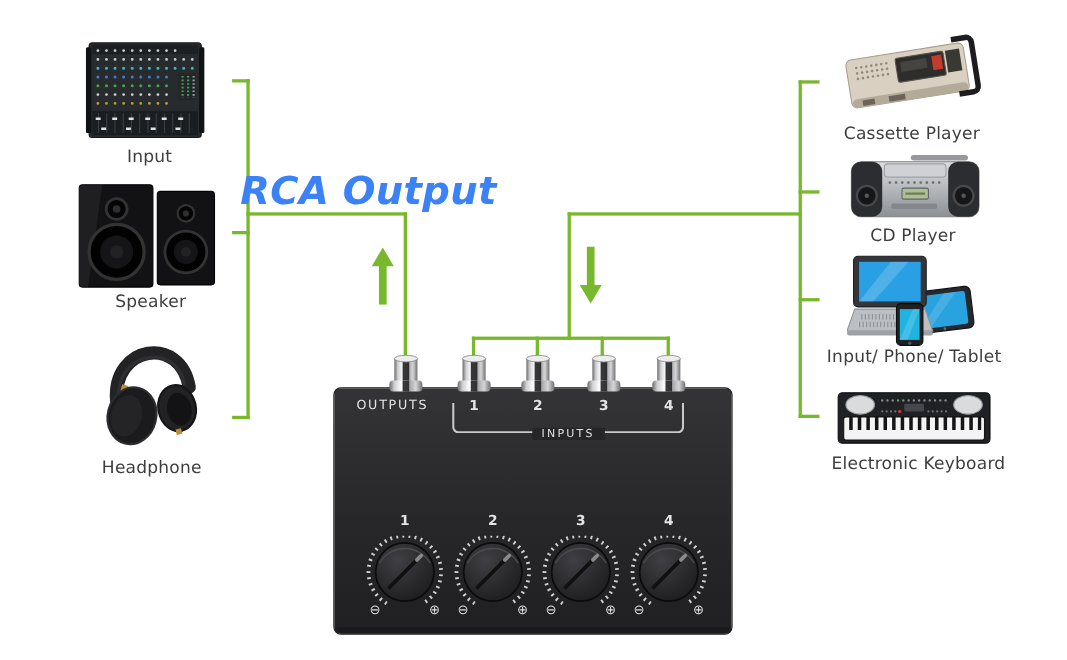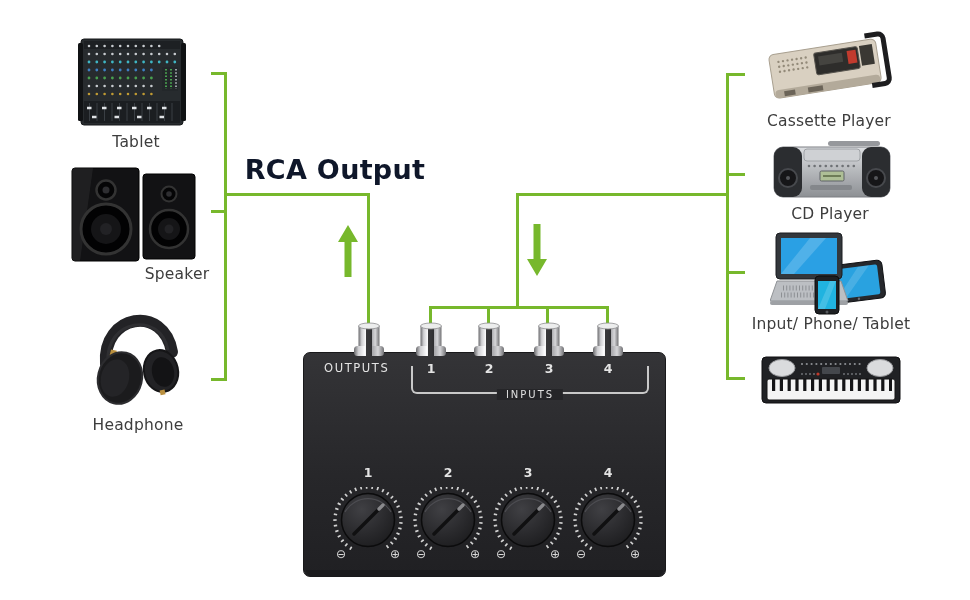--- a/index.html
+++ b/index.html
@@ -2,30 +2,30 @@
 <html><head>
 <meta charset="utf-8">
 <style>
   html,body{margin:0;padding:0;background:#fff;}
   .stage{position:relative;width:970px;height:600px;background:#fff;overflow:hidden;
          font-family:"DejaVu Sans","Liberation Sans",sans-serif;}
   .abs{position:absolute;}
   .wire{position:absolute;background:#77b82c;}
   .lbl{position:absolute;transform:translateX(-50%);color:#3d3d3d;font-size:15.5px;
        white-space:nowrap;letter-spacing:0.2px;}
-  .title{position:absolute;transform:translateX(-50%);color:#0f172a;font-size:27px;
-         font-weight:600;white-space:nowrap;letter-spacing:0.3px;}
+  .title{position:absolute;transform:translateX(-50%);color:#3b82f6;font-size:35px;
+         font-weight:600;white-space:nowrap;letter-spacing:0.3px;font-style:italic;}
   .panel{position:absolute;left:303px;top:352px;width:363px;height:225px;border-radius:7px;
          background:linear-gradient(180deg,#343437 0%,#27272a 55%,#202023 100%);
          border:1px solid #19191b;box-sizing:border-box;padding-left:31px;}
   .panel .ptext{position:absolute;color:#e4e4e4;white-space:nowrap;}
   .outputs-l{left:20px;top:8px;font-size:11.5px;letter-spacing:1.6px;}
   .num{transform:translateX(-50%);font-size:12.5px;font-weight:bold;color:#e8e8e8;}
   .bracket{position:absolute;box-sizing:border-box;}
-  .inputs-bracket{left:107px;top:13px;width:238px;height:28px;
+  .inputs-bracket{left:107px;top:13px;width:211px;height:28px;
       border-left:2px solid #c9c9c9;border-right:2px solid #c9c9c9;border-bottom:2px solid #c9c9c9;
       border-radius:0 0 6px 6px;}
   .inputs-bracket .bk-label{position:absolute;left:50%;bottom:-8px;transform:translateX(-50%);
       background:#252528;padding:0 9px;font-size:10px;letter-spacing:2px;color:#e0e0e0;}
   .levels-bracket{left:29px;top:109px;width:306px;height:16px;
       border-left:2px solid #c9c9c9;border-right:2px solid #c9c9c9;border-top:2px solid #c9c9c9;
       border-radius:6px 6px 0 0;}
   .levels-bracket .bk-label{position:absolute;left:50%;top:-8px;transform:translateX(-50%);
       background:#2a2a2d;padding:0 10px;font-size:10.5px;letter-spacing:2px;color:#e0e0e0;}
   .mixer-title{left:250px;top:72px;transform:translateX(-50%);font-size:17.5px;font-weight:600;
@@ -107,38 +107,38 @@
     <line x1="11" y1="61" x2="80" y2="61" stroke="#c09b33" stroke-width="2.6" stroke-linecap="round" stroke-dasharray="0 7.8"></line>
     <rect x="84" y="34" width="16" height="24" fill="#23272a"></rect>
     <line x1="88" y1="36" x2="88" y2="56" stroke="#49a14f" stroke-width="2" stroke-dasharray="1.5 1.8"></line>
     <line x1="93" y1="36" x2="93" y2="56" stroke="#49a14f" stroke-width="2" stroke-dasharray="1.5 1.8"></line>
     <line x1="98" y1="36" x2="98" y2="56" stroke="#9aa0a5" stroke-width="2" stroke-dasharray="1.5 1.8"></line>
     <rect x="6" y="68" width="96" height="22" fill="#1b1e21"></rect>
     <line x1="11" y1="79" x2="101" y2="79" stroke="#3a3f44" stroke-width="18" stroke-dasharray="1 6.5"></line>
     <line x1="9" y1="75" x2="99" y2="75" stroke="#dfe2e5" stroke-width="2.4" stroke-dasharray="4.5 10.5"></line>
     <line x1="14" y1="84" x2="101" y2="84" stroke="#dfe2e5" stroke-width="2.4" stroke-dasharray="4.5 18"></line>
   </svg>
-  <span class="lbl" style="left:136px;top:133px;">Tablet</span>
+  <span class="lbl" style="left:136px;top:133px;">Input</span>
 
   <svg class="abs" style="left:71px;top:163px;" width="126" height="101" viewBox="0 0 126 101">
     <rect x="1" y="5" width="67" height="93" rx="3" fill="#121214" stroke="#000"></rect>
     <polygon points="1,5 22,5 9,98 1,98" fill="#ffffff" opacity="0.06"></polygon>
     <circle cx="35" cy="27" r="9.5" fill="#050506" stroke="#333" stroke-width="2.5"></circle>
     <circle cx="35" cy="27" r="3.5" fill="#2e2e31"></circle>
     <circle cx="35" cy="66" r="25" fill="#020203" stroke="#333" stroke-width="3"></circle>
     <circle cx="35" cy="66" r="15" fill="#151517"></circle>
     <circle cx="35" cy="66" r="6" fill="#222225"></circle>
     <rect x="72" y="11" width="52" height="85" rx="3" fill="#121214" stroke="#000"></rect>
     <circle cx="98" cy="31" r="7.5" fill="#050506" stroke="#333" stroke-width="2"></circle>
     <circle cx="98" cy="31" r="2.8" fill="#2e2e31"></circle>
     <circle cx="98" cy="66" r="19" fill="#020203" stroke="#333" stroke-width="2.5"></circle>
     <circle cx="98" cy="66" r="11" fill="#151517"></circle>
     <circle cx="98" cy="66" r="4.5" fill="#222225"></circle>
   </svg>
-  <span class="lbl" style="left:137px;top:265px;margin-left:40px;">Speaker</span>
+  <span class="lbl" style="left:137px;top:265px;">Speaker</span>
 
   <svg class="abs" style="left:90px;top:296px;" width="96" height="118" viewBox="0 0 96 118">
     <path d="M16,68 C12,18 74,8 82,56" stroke="#232326" stroke-width="12" fill="none" stroke-linecap="round"></path>
     <path d="M18,66 C15,24 70,14 78,54" stroke="#343438" stroke-width="3" fill="none" opacity="0.7"></path>
     <rect x="20" y="54" width="6" height="8" fill="#b98f3e" transform="rotate(14 23 58)"></rect>
     <path d="M30,60 C30,80 37,92 34,106" stroke="#1a1a1c" stroke-width="2.5" fill="none"></path>
     <ellipse cx="30" cy="82" rx="22" ry="26" fill="#1b1b1d" stroke="#2c2c2f" stroke-width="2" transform="rotate(14 30 82)"></ellipse>
     <ellipse cx="25" cy="82" rx="14" ry="19" fill="#242427" transform="rotate(14 25 82)"></ellipse>
     <ellipse cx="71" cy="75" rx="17" ry="21" fill="#222225" stroke="#151517" stroke-width="2" transform="rotate(-12 71 75)"></ellipse>
     <ellipse cx="73" cy="76" rx="11" ry="15" fill="#131315" transform="rotate(-12 73 76)"></ellipse>
@@ -207,20 +207,21 @@
     <ellipse cx="22" cy="18" rx="13" ry="8.5" fill="#dadbdd" stroke="#9a9b9e"></ellipse>
     <ellipse cx="120" cy="18" rx="13" ry="8.5" fill="#dadbdd" stroke="#9a9b9e"></ellipse>
     <line x1="42" y1="14" x2="100" y2="14" stroke="#8a8d91" stroke-width="2.2" stroke-linecap="round" stroke-dasharray="0 4.8"></line>
     <rect x="62" y="17" width="18" height="7" rx="1" fill="#44474c"></rect>
     <line x1="42" y1="24" x2="58" y2="24" stroke="#6e7175" stroke-width="2" stroke-linecap="round" stroke-dasharray="0 4"></line>
     <line x1="84" y1="24" x2="102" y2="24" stroke="#6e7175" stroke-width="2" stroke-linecap="round" stroke-dasharray="0 4"></line>
     <circle cx="58" cy="24" r="1.6" fill="#c0392b"></circle>
     <rect x="7" y="29" width="128" height="21" rx="2" fill="#f4f4f4" stroke="#141414"></rect>
     <line x1="12" y1="35" x2="132" y2="35" stroke="#151517" stroke-width="12" stroke-dasharray="3.2 4.6"></line>
   </svg>
+  <span class="lbl" style="left:835px;top:412px;">Electronic Keyboard</span>
 
   <div class="panel">
 
     <svg class="conn" style="left:46px;" width="38" height="36" viewBox="0 0 38 36">
       <rect x="8.5" y="4" width="21" height="22" fill="url(#chr)"></rect>
       <rect x="16" y="4" width="6" height="22" fill="#222225" opacity="0.9"></rect>
       <ellipse cx="19" cy="4" rx="10.5" ry="3" fill="#eceded" stroke="#8e8e90" stroke-width="0.8"></ellipse>
       <rect x="4" y="24" width="30" height="10" rx="3.5" fill="url(#chr)"></rect>
       <rect x="16" y="24" width="6" height="10" fill="#222225" opacity="0.9"></rect>
     </svg>

